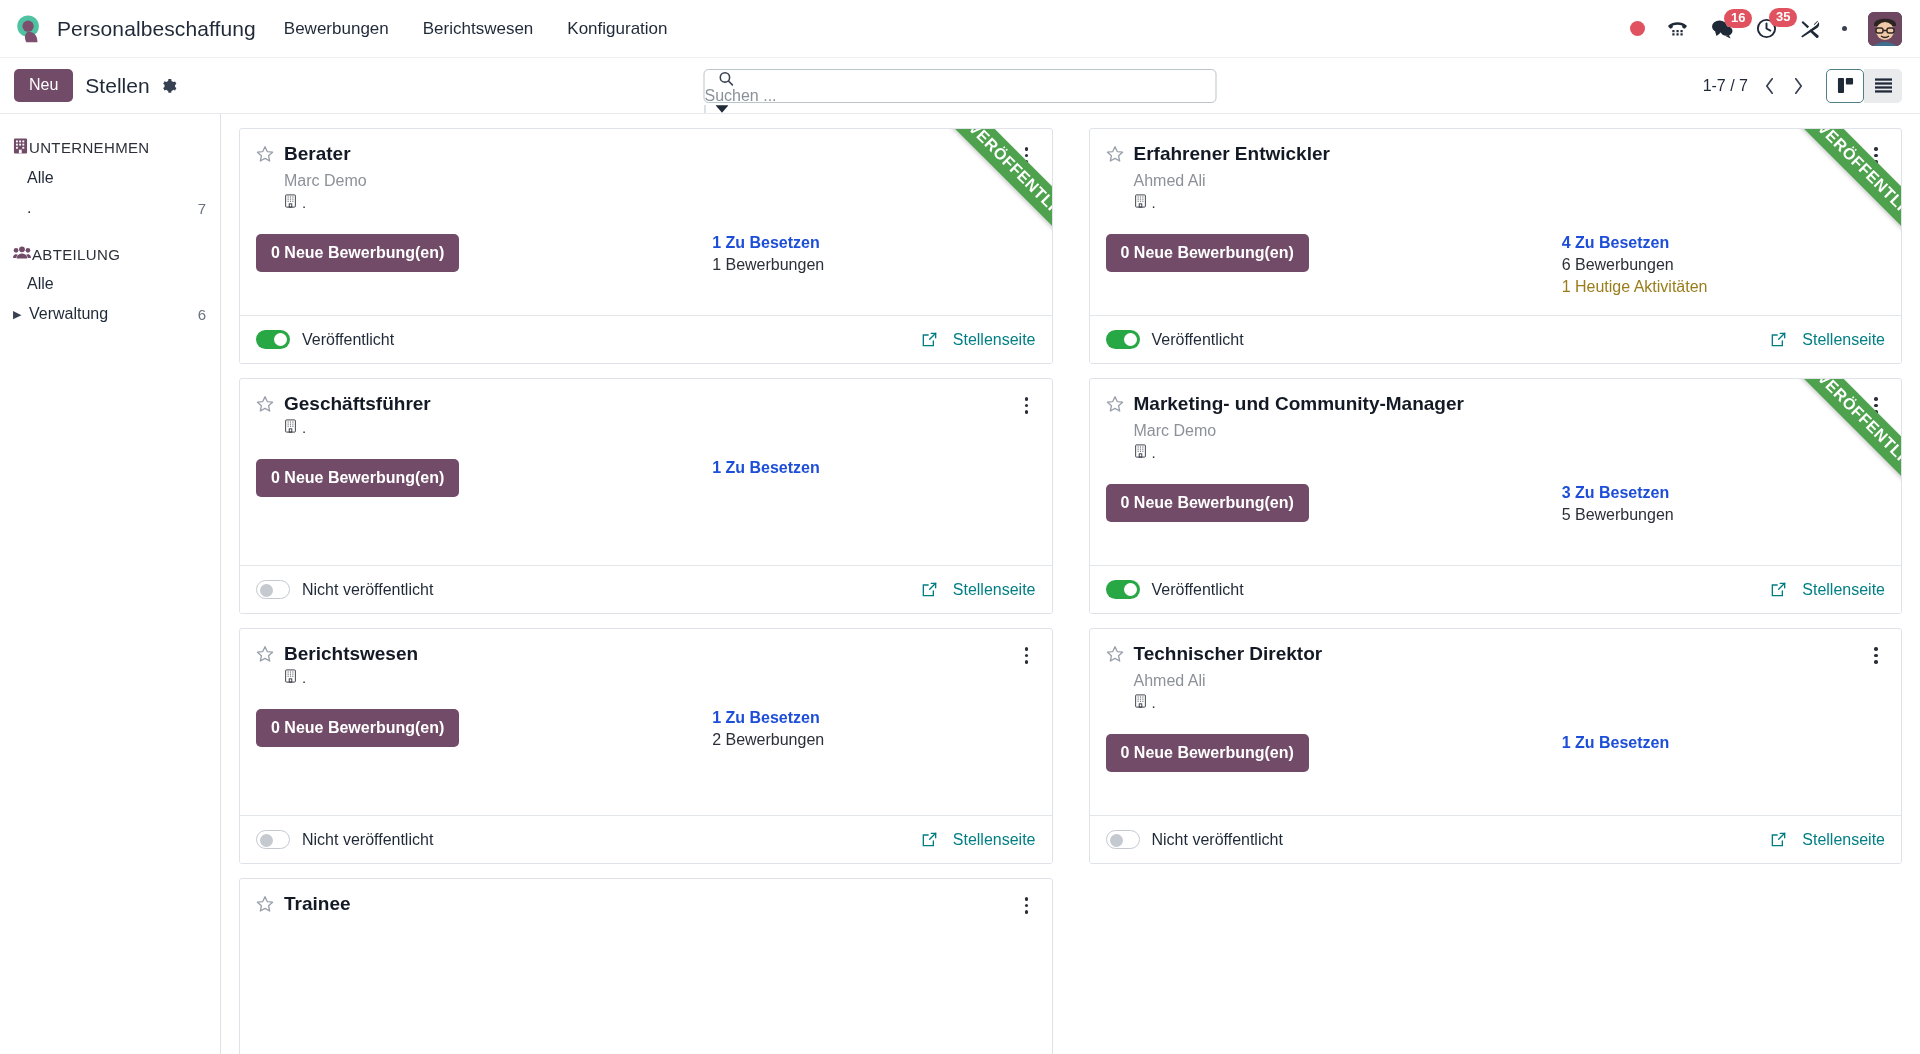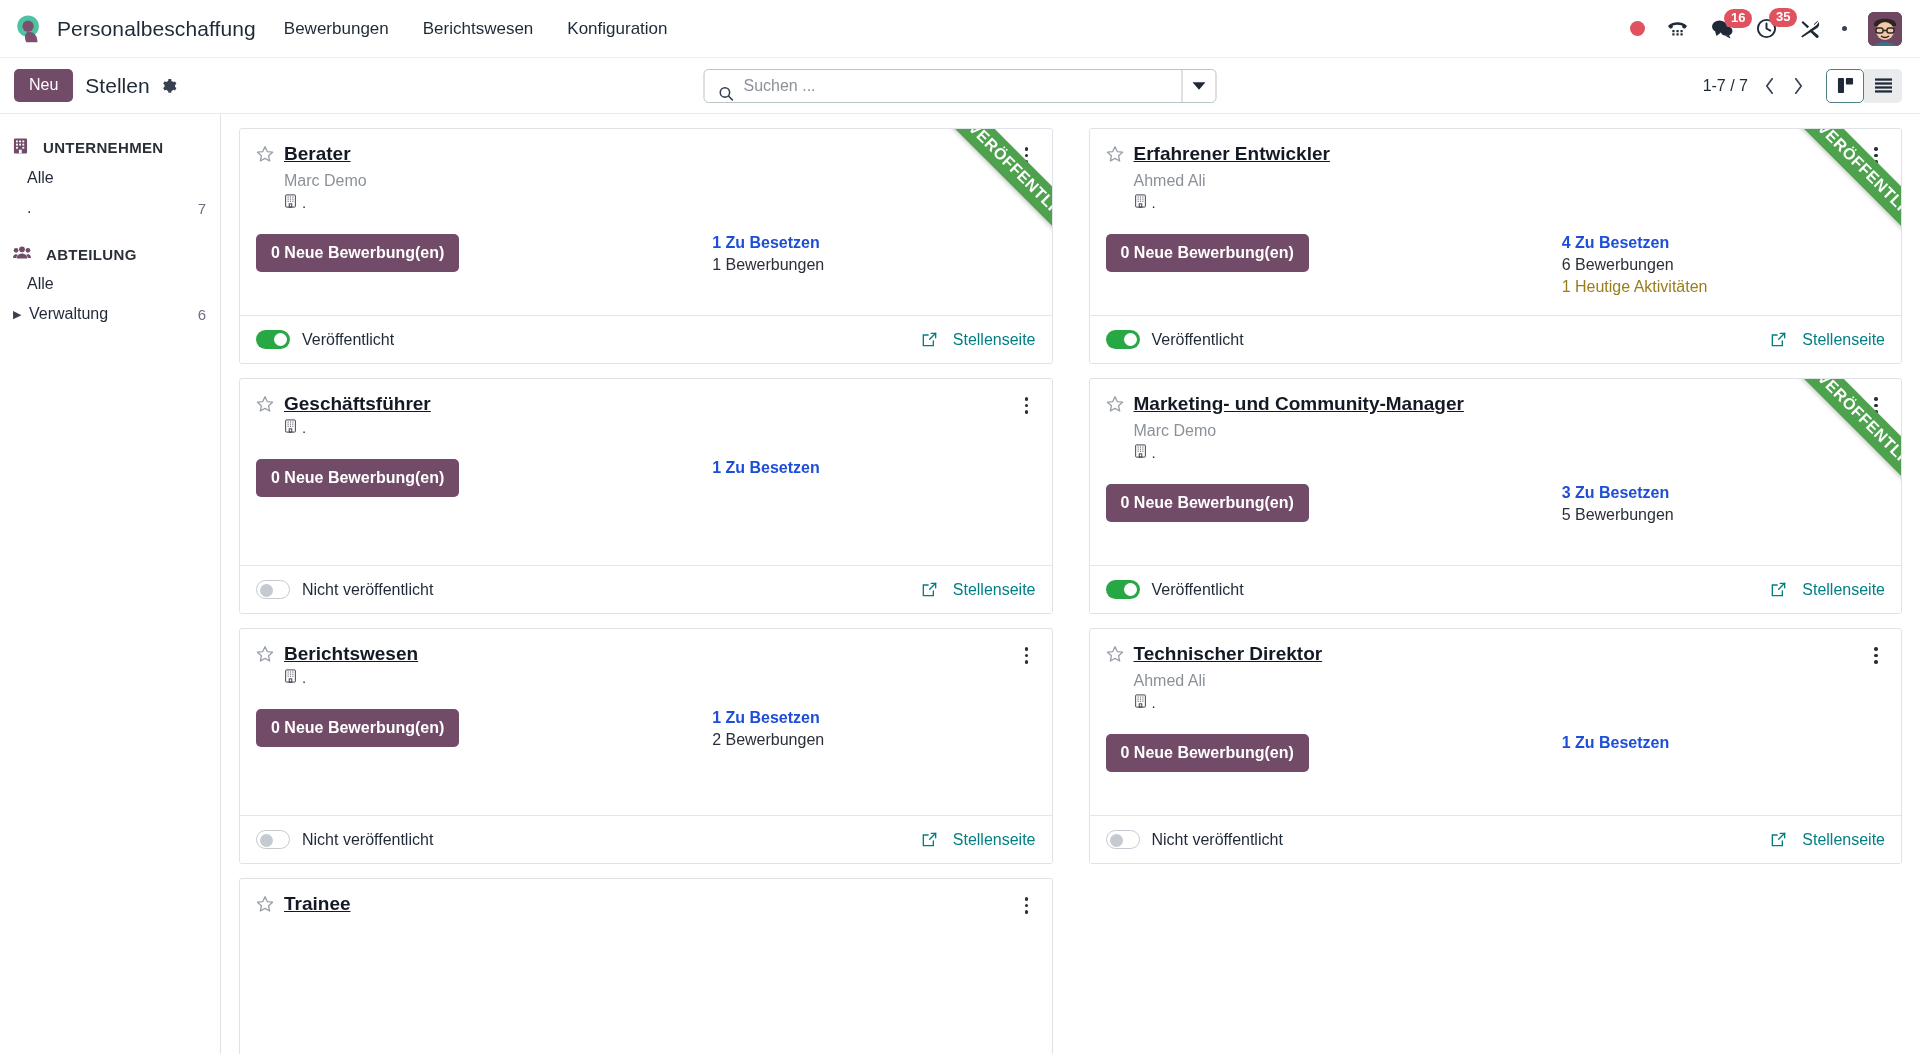--- a/index.html
+++ b/index.html
@@ -53,21 +53,21 @@
     font-size: 16px; padding: 7px 15px 8px; border-radius: 5px; cursor: pointer;
     font-family: inherit;
   }
   .breadcrumb { display: flex; align-items: center; gap: 11px; }
   .bc-title { font-size: 21px; color: #1f2937; }
   .gear { width: 16px; height: 16px; cursor: pointer; color: #374151; }
   .cp-search {
     position: absolute; left: 50%; transform: translateX(-50%);
     width: 513px; height: 34px;
     border: 1px solid #b9c5c9; border-radius: 5px;
-    display: flex; align-items: flex-end; background: #fff;
+    display: flex; align-items: flex-start; background: #fff; flex-direction: column;
   }
   .cp-search .srch-icon { margin: 0 9px 0 13px; color: #374151; display: flex; }
   .srch-input {
     border: none; outline: none; flex: 1; height: 100%;
     font-size: 16px; font-family: inherit; color: #111827;
     background: transparent;
   }
   .srch-input::placeholder { color: #8a9199; }
   .srch-caret {
     width: 34px; height: 100%; display: flex; align-items: center; justify-content: center;
@@ -87,23 +87,23 @@
   
   .body-wrap { display: flex; height: calc(1054px - 58px - 56px); }
   
   .sidebar {
     width: 221px; flex: 0 0 221px;
     border-right: 1px solid #e0e2e6;
     padding: 18px 0 0 0; background: #fff; overflow: hidden;
   }
   .side-section { margin-bottom: 16px; }
   .side-head {
-    display: flex; align-items: center; gap: 15px;
+    display: flex; align-items: center; gap: 1px;
     padding: 6px 14px 6px 13px;
-    font-size: 15px; font-weight: 700; color: #2b2f38;
+    font-size: 15px; font-weight: 400; color: #2b2f38;
     letter-spacing: .35px;
   }
   .side-head svg { color: #714b67; }
   .side-item {
     display: flex; align-items: center;
     padding: 6px 14px 6px 27px;
     font-size: 16px; color: #1f2937; cursor: pointer;
   }
   .side-item .caret { width: 12px; margin-left: -14px; margin-right: 4px; color: #374151; font-size: 11px; }
   .side-item .cnt { margin-left: auto; color: #6b7280; font-size: 15px; }
@@ -121,21 +121,21 @@
     position: relative;
     margin-bottom: 14px;
     overflow: hidden;
     cursor: pointer;
   }
   .card-body { padding: 14px 16px 10px 16px; min-height: 186px; display: flex; flex-direction: column; }
   .card-top { display: flex; align-items: flex-start; }
   .card-left { flex: 1; min-width: 0; }
   .title-row { display: flex; align-items: center; gap: 10px; }
   .star { color: #9aa1ab; width: 18px; height: 18px; flex: 0 0 18px; cursor: pointer; }
-  .card-title { font-size: 19px; font-weight: 700; color: #141a25; text-decoration: underline; }
+  .card-title { font-size: 19px; font-weight: 700; color: #141a25; }
   .card-sub { font-size: 16px; color: #8b9198; margin: 7px 0 0 28px; }
   .card-company { font-size: 15px; color: #2b2f38; margin: 4px 0 0 28px; display: flex; align-items: center; gap: 5px; }
   .kebab { width: 18px; display: flex; flex-direction: column; align-items: center; gap: 3px; padding-top: 4px; cursor: pointer; flex: 0 0 18px; }
   .kebab i { width: 3.5px; height: 3.5px; background: #2b2f38; border-radius: 50%; display: block; }
   .card-mid { display: flex; align-items: flex-start; margin-top: 23px; }
   .btn-applications {
     background: #714b67; color: #fff; border: none;
     font-size: 16px; font-weight: 700; padding: 10px 15px;
     border-radius: 5px; cursor: pointer; font-family: inherit;
   }

